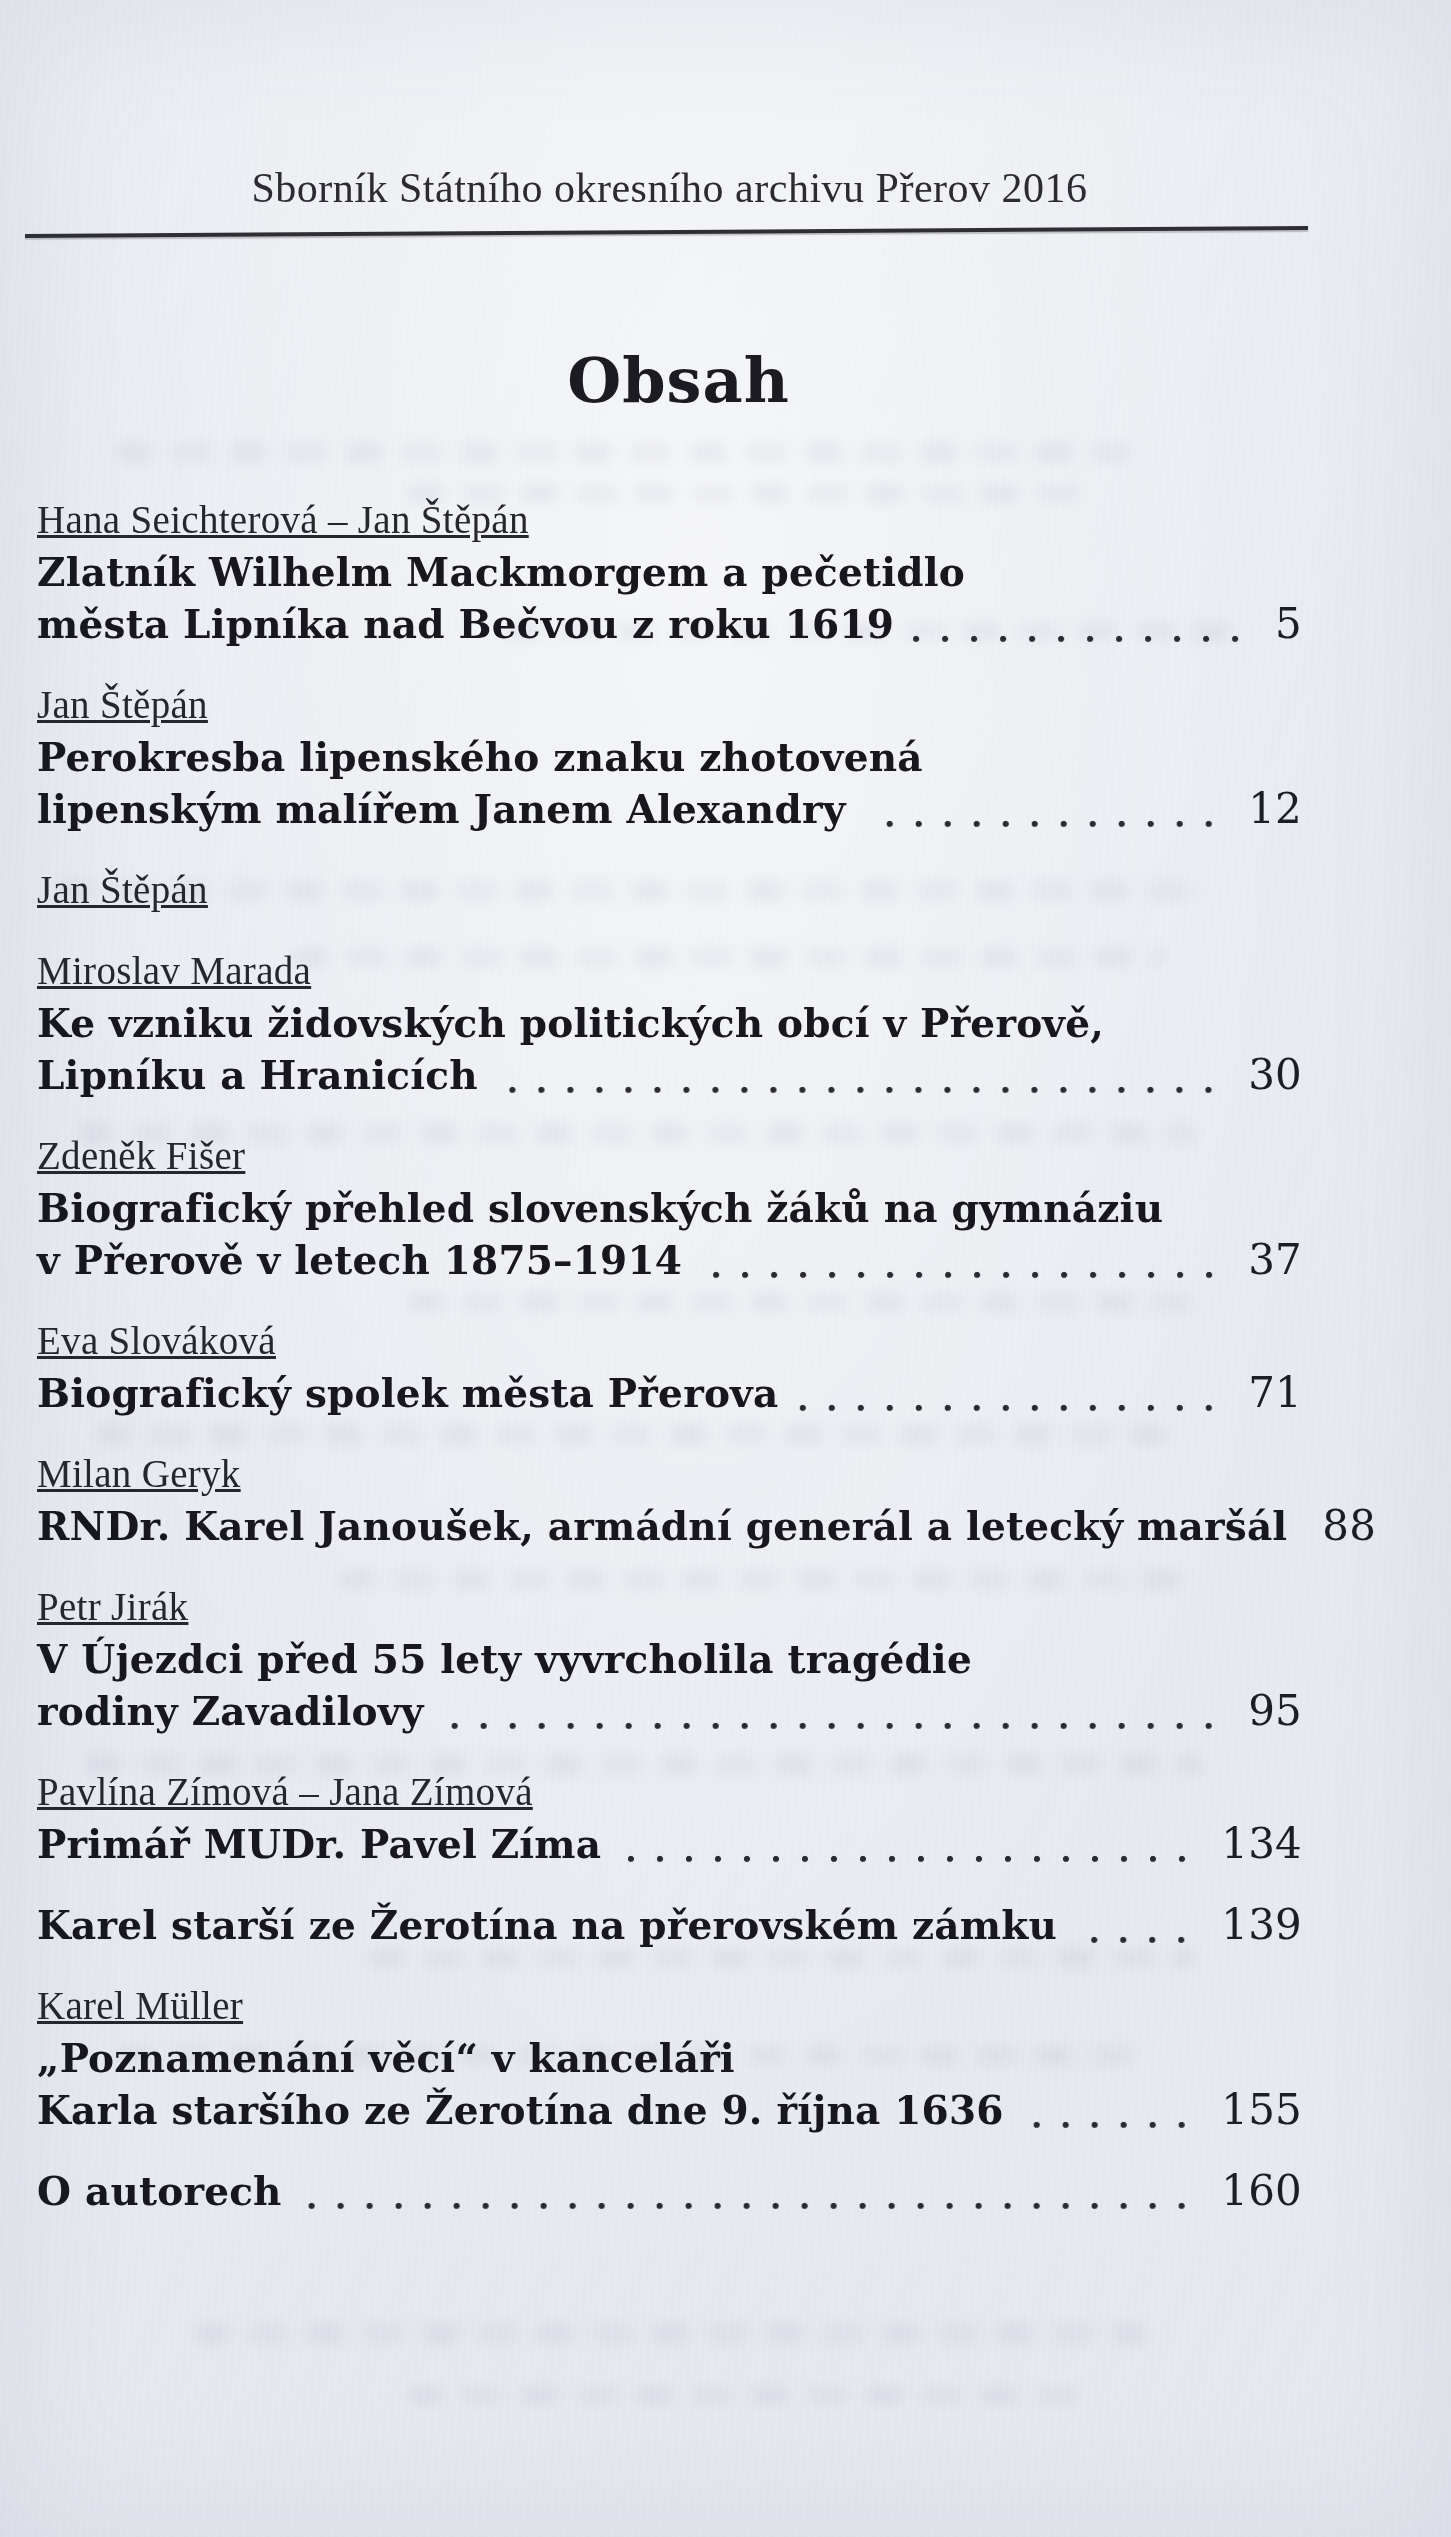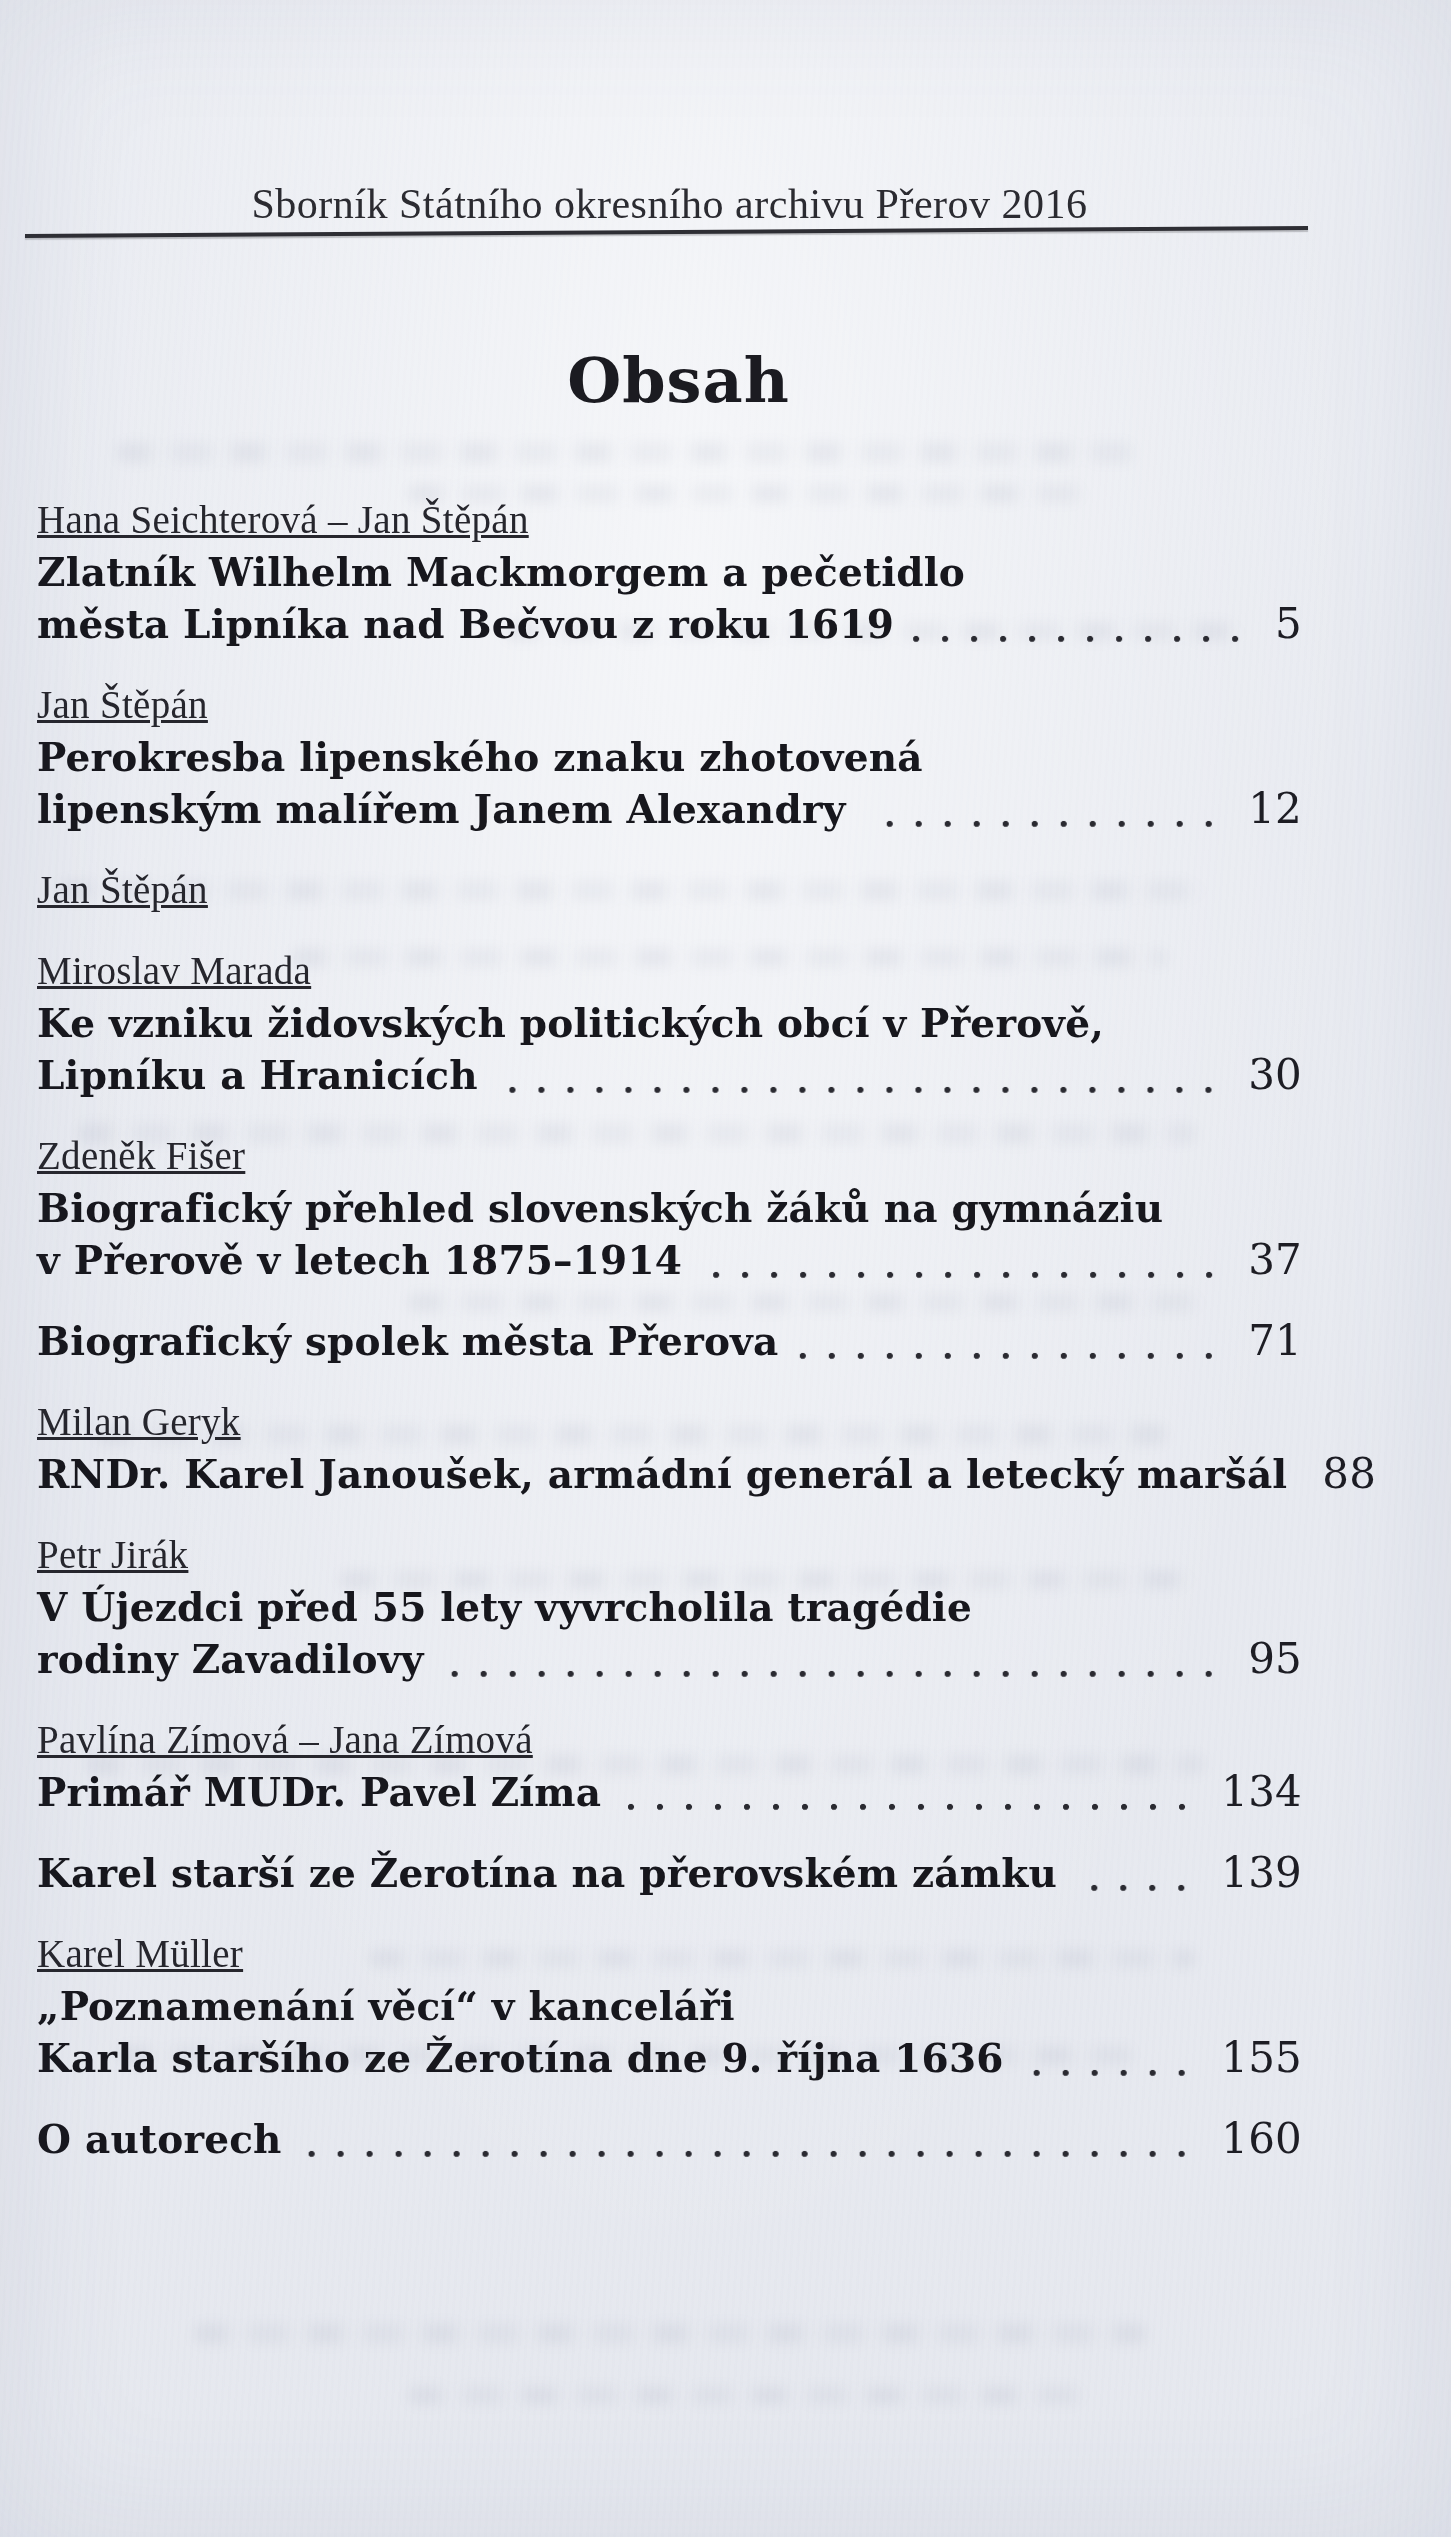--- a/index.html
+++ b/index.html
@@ -24,21 +24,21 @@
   .bleed-layer{position:absolute; inset:0; pointer-events:none;}
   .bleed-layer i{
     position:absolute; display:block; border-radius:8.7px;
     filter:blur(5.8px); opacity:.5;
     background:repeating-linear-gradient(90deg,
       rgba(106,115,145,0.16) 0 33px, rgba(106,115,145,0.02) 33px 56px,
       rgba(106,115,145,0.12) 56px 93px, rgba(106,115,145,0.02) 93px 115px);
   }
 
   .running-head{
-    position:absolute; top:178px; left:37px; width:1265px;
+    position:absolute; top:162px; left:37px; width:1265px;
     text-align:center;
     font:400 42px/1.25 "Liberation Serif","DejaVu Serif",serif;
     color:#2b2b31; letter-spacing:0.5px;
   }
   .head-rule{
     position:absolute; top:230px; left:25px; width:1283px; height:3.9px;
     background:#2e2e34; transform:rotate(-0.35deg);
     box-shadow:0 1.9px 1px rgba(46,46,52,0.25);
   }
 
@@ -136,20 +136,21 @@
       <div class="toc-entry">
         <div class="authors">Zdeněk Fišer</div>
         <div class="title-line">Biografický přehled slovenských žáků na gymnáziu</div>
         <div class="title-line title-row">
           <span class="title-text">v Přerově v letech 1875–1914</span>
           <span class="leader"></span>
           <span class="pagenum">37</span>
         </div>
       </div>
       <div class="toc-entry">
+        <div class="authors">Eva Slováková</div>
         <div class="title-line title-row">
           <span class="title-text">Biografický spolek města Přerova</span>
           <span class="leader"></span>
           <span class="pagenum">71</span>
         </div>
       </div>
       <div class="toc-entry">
         <div class="authors">Milan Geryk</div>
         <div class="title-line title-row">
           <span class="title-text">RNDr. Karel Janoušek, armádní generál a letecký maršál</span>

